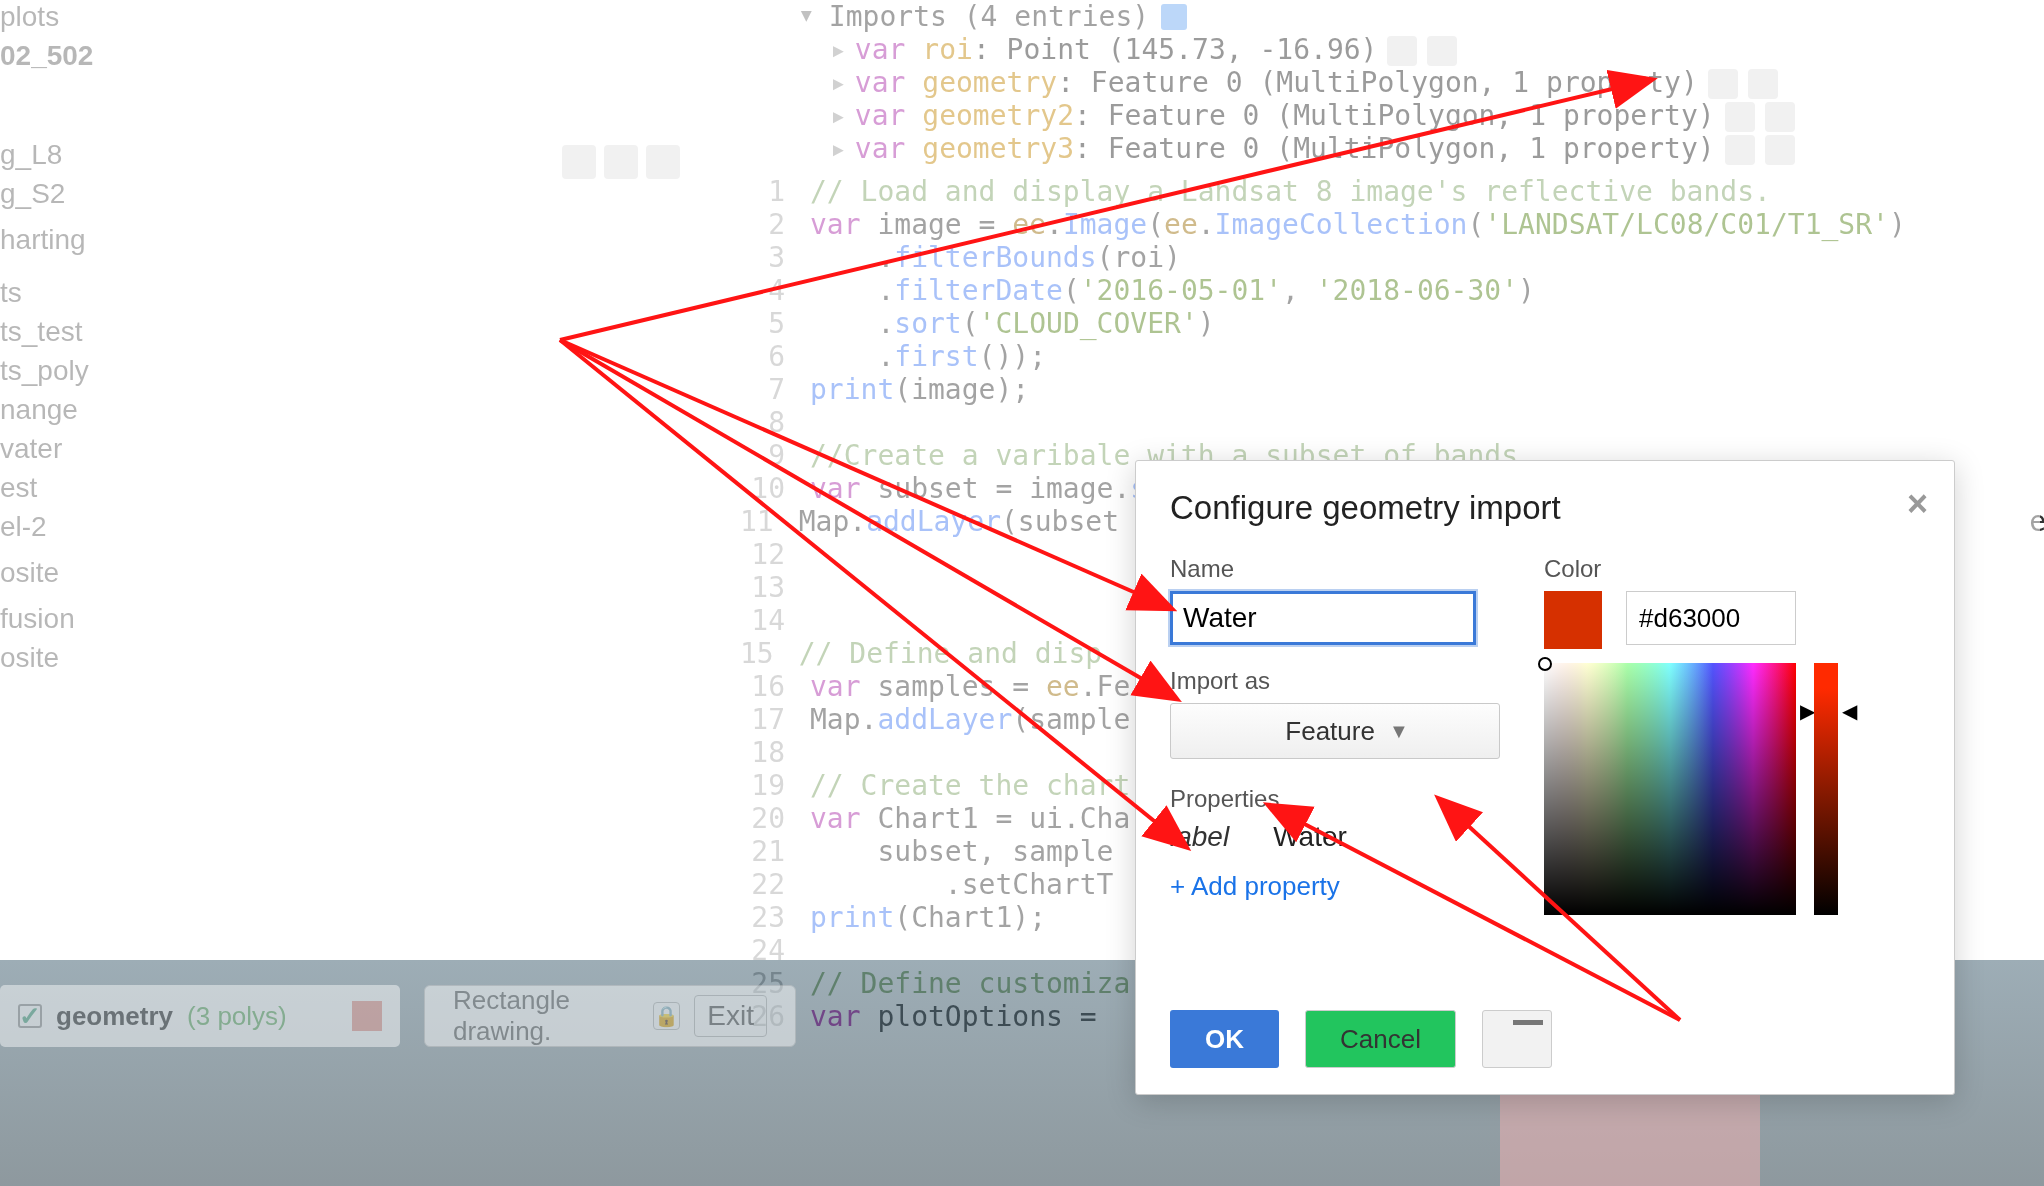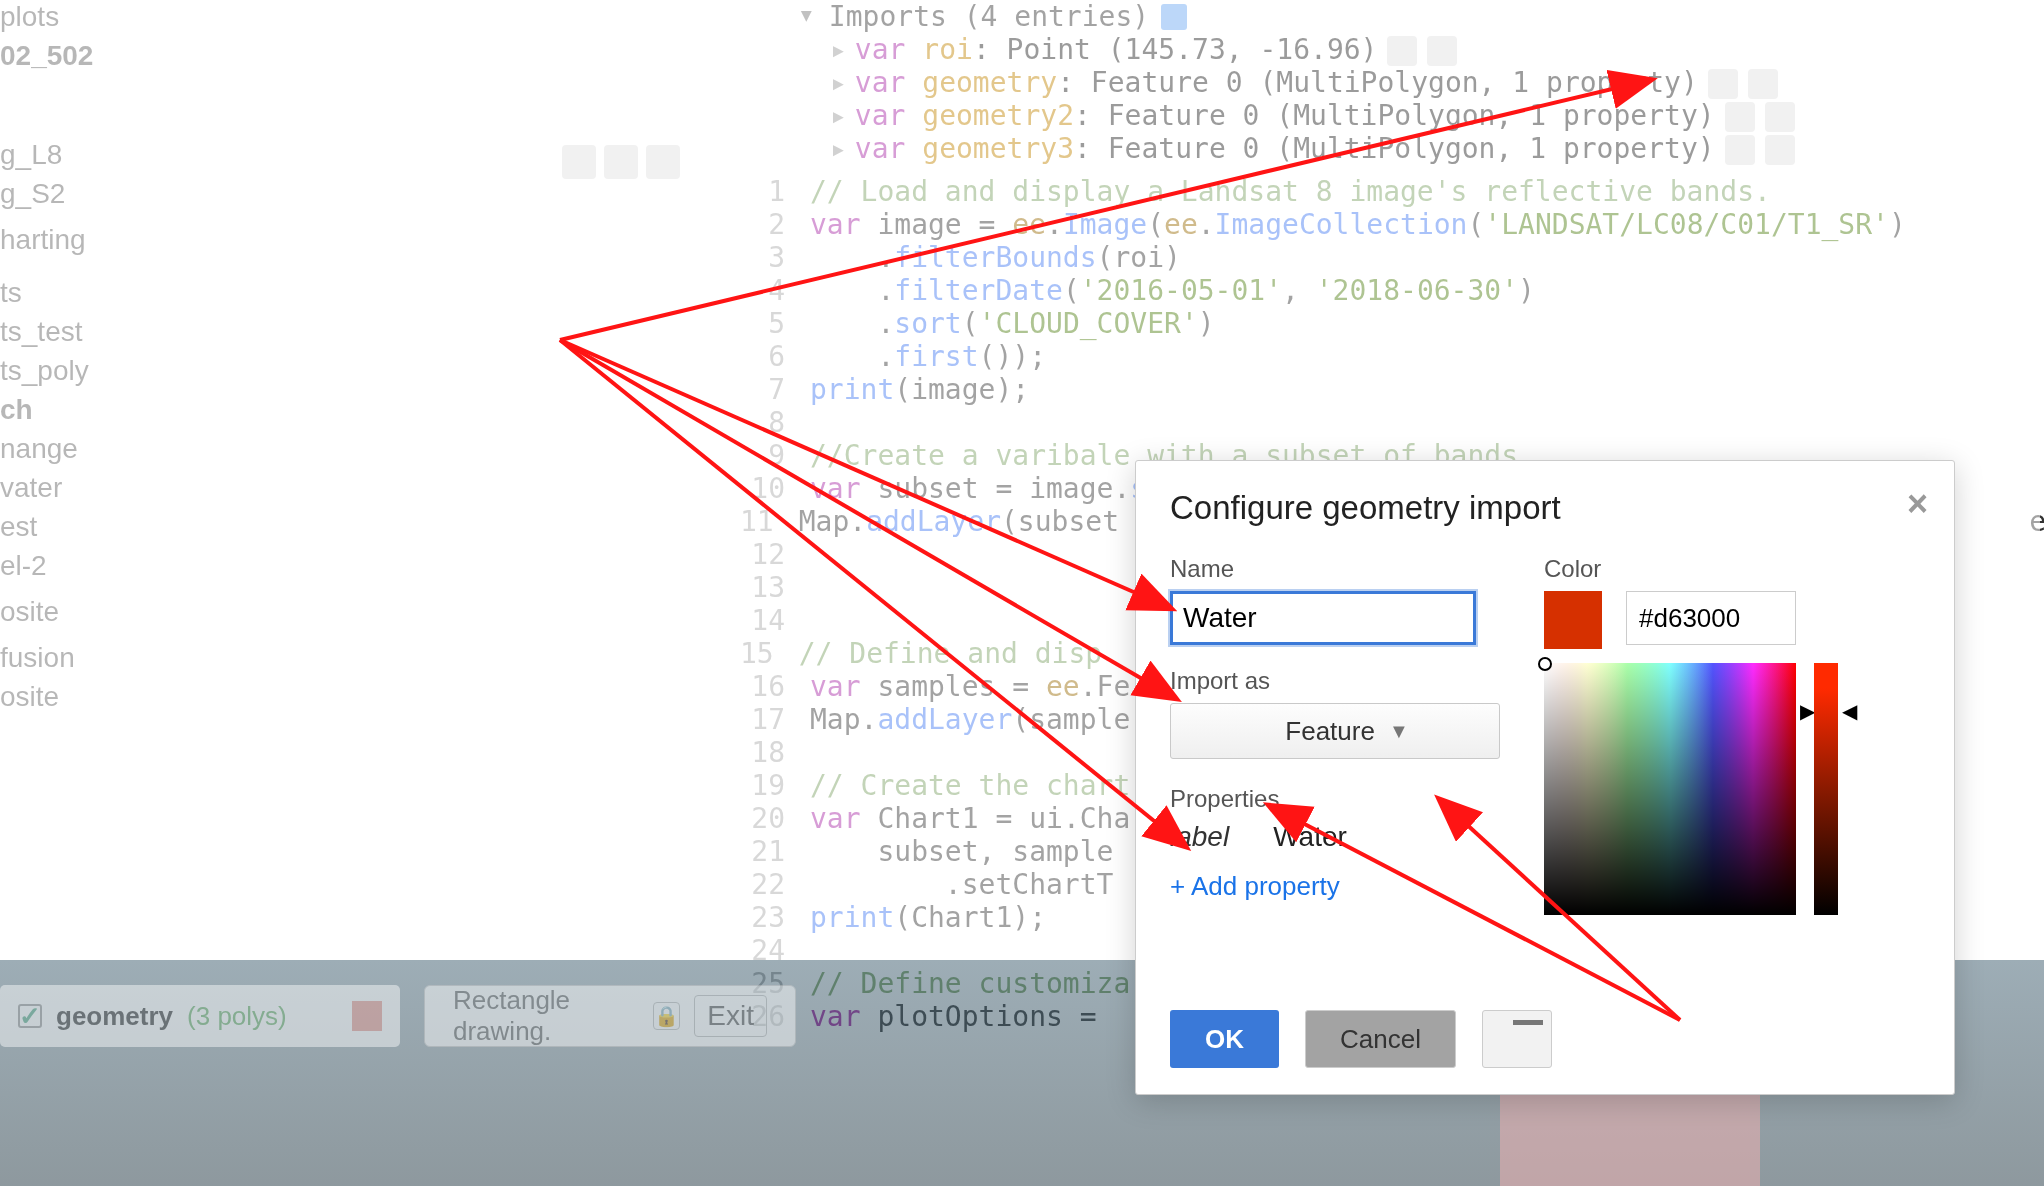--- a/index.html
+++ b/index.html
@@ -122,21 +122,21 @@
   .hue-bar {
     width:24px; height:252px;
     background:linear-gradient(to bottom,#ff2a00 0%,#ff2a00 10%,#8a1a00 50%,#000 100%);
     position:relative;
   }
   .hue-cursor { position:absolute; left:28px; top:36px; color:#000; font-size:20px; }
 
   .modal-footer { position:absolute; left:34px; bottom:26px; display:flex; gap:26px; align-items:center; }
   .btn { height:58px; padding:0 34px; font-size:26px; border-radius:3px; border:1px solid transparent; cursor:pointer; display:flex; align-items:center; }
   .btn-ok { background:#3a79d8; color:#fff; font-weight:bold; }
-  .btn-cancel { background:#a3a3a3; border-color:#ccc; color:#333; }
+  .btn-cancel { background:#22c55e; border-color:#ccc; color:#333; }
   .btn-trash { width:66px; justify-content:center; background:#f2f2f2; border:1px solid #ccc; }
   .trash-icon { width:22px; height:26px; background:#777; position:relative; }
   .trash-icon::before { content:""; position:absolute; top:-6px; left:-4px; width:30px; height:5px; background:#777; }
 
   
   .arrows { position:absolute; inset:0; z-index:60; pointer-events:none; }
 </style>
 </head>
 <body>
 
@@ -147,21 +147,20 @@
   <div id="sidebar-items">
       <div class="row">g_L8</div>
       <div class="row">g_S2</div>
       <div class="row"></div>
       <div class="row">harting</div>
       <div class="row"></div>
       <div class="row"></div>
       <div class="row">ts</div>
       <div class="row">ts_test</div>
       <div class="row">ts_poly</div>
-      <div class="row bold">ch</div>
       <div class="row">nange</div>
       <div class="row">vater</div>
       <div class="row">est</div>
       <div class="row">el-2</div>
       <div class="row"></div>
       <div class="row">osite</div>
       <div class="row"></div>
       <div class="row">fusion</div>
       <div class="row">osite</div>
     </div>

